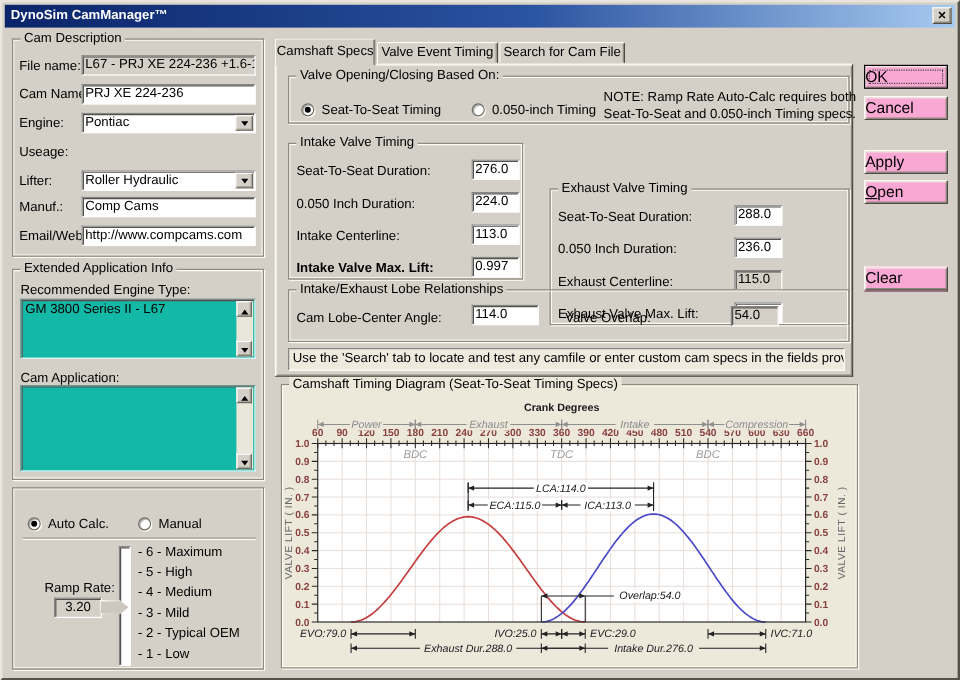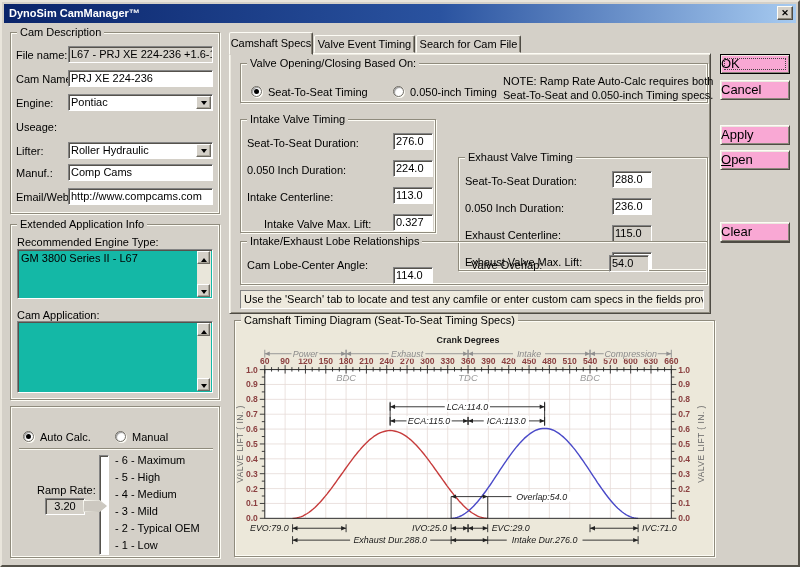--- a/index.html
+++ b/index.html
@@ -165,40 +165,40 @@
     </div>
 
     <div class="grp" style="left:10px;top:65px;width:196px;height:114px;">
       <span class="gt">Intake Valve Timing</span>
       <span class="lbl" style="left:6px;top:17px;">Seat-To-Seat Duration:</span>
       <div class="inp" style="left:152px;top:13px;width:40px;">276.0</div>
       <span class="lbl" style="left:6px;top:44px;">0.050 Inch Duration:</span>
       <div class="inp" style="left:152px;top:40px;width:40px;">224.0</div>
       <span class="lbl" style="left:6px;top:71px;">Intake Centerline:</span>
       <div class="inp" style="left:152px;top:67px;width:40px;">113.0</div>
-      <span class="lbl" style="left:23px;top:98px;">Intake Valve Max. Lift:</span>
-      <div class="inp" style="left:152px;top:94px;width:40px;">0.327</div>
+      <span class="lbl" style="left:6px;top:98px;font-weight:bold;">Intake Valve Max. Lift:</span>
+      <div class="inp" style="left:152px;top:94px;width:40px;">0.997</div>
     </div>
 
     <div class="grp" style="left:228px;top:75px;width:250px;height:114px;margin-top:28px;">
       <span class="gt">Exhaust Valve Timing</span>
       <span class="lbl" style="left:6px;top:17px;">Seat-To-Seat Duration:</span>
       <div class="inp" style="left:153px;top:13px;width:40px;">288.0</div>
       <span class="lbl" style="left:6px;top:44px;">0.050 Inch Duration:</span>
       <div class="inp" style="left:153px;top:40px;width:40px;">236.0</div>
       <span class="lbl" style="left:6px;top:71px;">Exhaust Centerline:</span>
       <div class="inp ro" style="left:153px;top:67px;width:40px;">115.0</div>
       <span class="lbl" style="left:6px;top:98px;">Exhaust Valve Max. Lift:</span>
       <div class="inp" style="left:153px;top:94px;width:40px;">0.590</div>
     </div>
 
     <div class="grp" style="left:10px;top:187px;width:468px;height:44px;">
       <span class="gt">Intake/Exhaust Lobe Relationships</span>
       <span class="lbl" style="left:6px;top:17px;">Cam Lobe-Center Angle:</span>
-      <div class="inp" style="left:152px;top:25px;width:40px;">114.0</div>
+      <div class="inp" style="left:152px;top:12px;width:56px;">114.0</div>
       <span class="lbl" style="left:230px;top:17px;">Valve Overlap:</span>
       <div class="inp ro" style="left:368px;top:13px;width:40px;">54.0</div>
     </div>
 
     <div class="notebox" style="left:10px;top:236px;width:464px;height:19px;">Use the 'Search' tab to locate and test any camfile or enter custom cam specs in the fields provided.</div>
   </div>
 
   <div class="btn default" style="left:718px;top:52px;">
       <span class="bl">OK</span>
     </div>

